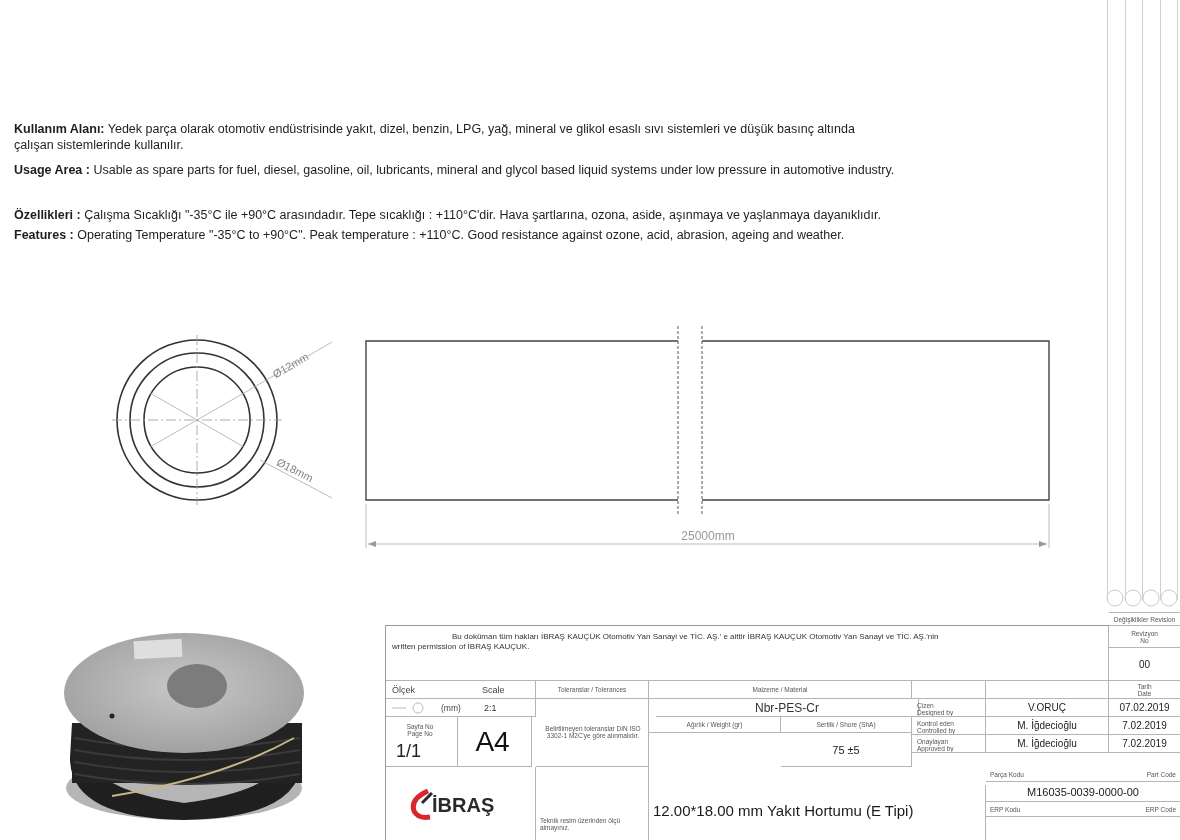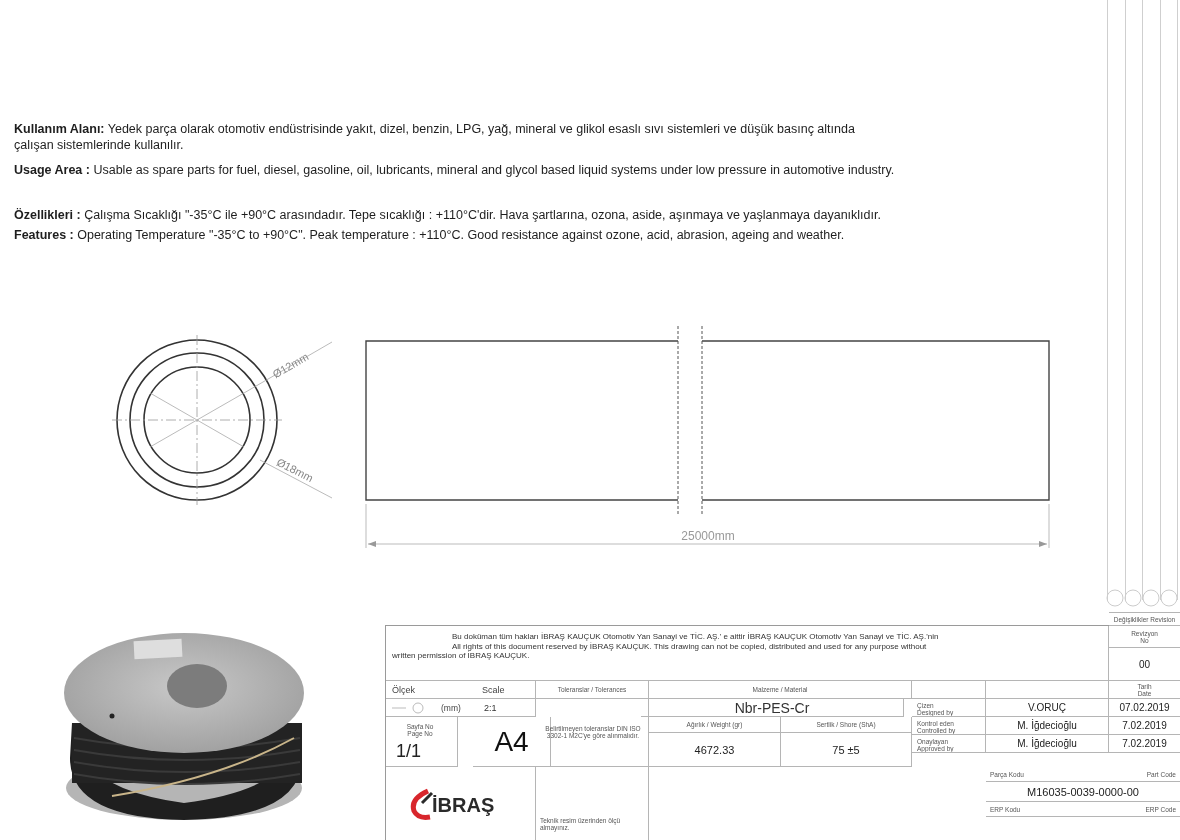--- a/index.html
+++ b/index.html
@@ -120,21 +120,20 @@
   <ellipse cx="135" cy="58" rx="30" ry="22" fill="#7c7c7c"></ellipse>
   <rect x="72" y="12" width="48" height="18" fill="#dedede" transform="rotate(-3 96 21)"></rect>
   <circle cx="50" cy="88" r="2.5" fill="#222"></circle>
 </svg>
 
 <div class="tb">
 
   <div class="cell" style="left:0; top:0; width:723px; height:55px;">
     <div class="rights">
       <div class="ind">Bu doküman tüm hakları İBRAŞ KAUÇUK Otomotiv Yan Sanayi ve TİC. AŞ.' e aittir İBRAŞ KAUÇUK Otomotiv Yan Sanayi ve TİC. AŞ.'nin</div>
-      <div class="ind">All rights of this document reserved by İBRAŞ KAUÇUK. This drawing can not be copied, distributed and used for any purpose without</div>
       <div>written permission of İBRAŞ KAUÇUK.</div>
     </div>
   </div>
   <div class="cell center tiny" style="left:723px; top:-14px; width:72px; height:14px; border-top:1px solid #b5b5b5;">Değişiklikler
 Revision</div>
   <div class="cell center tiny" style="left:723px; top:0; width:72px; height:22px; white-space:pre-line;">Revizyon
 No</div>
   <div class="cell center val" style="left:723px; top:22px; width:72px; height:33px; font-size:10px;">00</div>
 
   <div class="cell" style="left:0; top:55px; width:150px; height:18px;">
@@ -147,32 +146,31 @@
       <circle cx="26" cy="6" r="5" fill="none" stroke="#bbb"></circle>
     </svg>
     <span class="abs" style="left:55px; top:4px; font-size:8.5px; color:#444;">(mm)</span>
     <span class="abs" style="left:98px; top:4px; font-size:9px; color:#333;">2:1</span>
   </div>
   <div class="cell" style="left:0; top:91px; width:72px; height:50px;">
     <div class="abs tiny" style="left:14px; top:6px; width:40px; text-align:center; white-space:pre-line;">Sayfa No
 Page No</div>
     <div class="abs" style="left:10px; top:24px; width:48px; text-align:left; font-size:18px; color:#222;">1/1</div>
   </div>
-  <div class="cell center" style="left:87px; top:91px; width:78px; height:50px; font-size:28px; color:#111;">A4</div>
+  <div class="cell center" style="left:68px; top:91px; width:78px; height:50px; font-size:28px; color:#111;">A4</div>
 
   <div class="cell center tiny" style="left:150px; top:55px; width:113px; height:18px;">Toleranslar / Tolerances</div>
   <div class="cell" style="left:150px; top:73px; width:113px; height:68px;">
     <div class="abs tiny" style="left:8px; top:26px; width:98px; text-align:center;">Belirtilmeyen toleranslar DIN ISO 3302-1 M2C'ye göre alınmalıdır.</div>
   </div>
 
   <div class="cell center tiny" style="left:263px; top:55px; width:263px; height:18px;">Malzeme / Material</div>
-  <div class="cell center" style="left:255px; top:73px; width:263px; height:18px; font-size:14px; color:#333;">Nbr-PES-Cr</div>
+  <div class="cell center" style="left:270px; top:73px; width:263px; height:18px; font-size:12px; color:#333;">Nbr-PES-Cr</div>
   <div class="cell center tiny" style="left:263px; top:91px; width:132px; height:16px;">Ağırlık / Weight (gr)</div>
   <div class="cell center tiny" style="left:395px; top:91px; width:131px; height:16px;">Sertlik / Shore (ShA)</div>
-  <div class="cell center val" style="left:263px; top:107px; width:132px; height:34px;">4672.33</div>
   <div class="cell center val" style="left:395px; top:107px; width:131px; height:34px;">75 ±5</div>
 
   <div class="cell" style="left:526px; top:55px; width:74px; height:18px;"></div>
   <div class="cell" style="left:600px; top:55px; width:123px; height:18px;"></div>
   <div class="cell center tiny" style="left:723px; top:55px; width:72px; height:18px; white-space:pre-line;">Tarih
 Date</div>
 
   <div class="cell tiny" style="left:526px; top:73px; width:74px; height:18px; padding:3px 0 0 5px; white-space:pre-line;">Çizen
 Designed by</div>
   <div class="cell center val" style="left:600px; top:73px; width:123px; height:18px; font-size:10px;">V.ORUÇ</div>
@@ -193,20 +191,23 @@
       <path d="M20,6 Q2,14 6,26 Q10,34 22,32" stroke="#d8262c" stroke-width="5" fill="none"></path>
       <path d="M24,8 L14,18" stroke="#2a2a2a" stroke-width="3"></path>
       <text x="24" y="27" font-size="20" font-weight="bold" fill="#2a2a2a">İBRAŞ</text>
     </svg>
   </div>
 
   <div class="cell" style="left:150px; top:141px; width:113px; height:74px;">
     <div class="abs tiny" style="left:4px; top:50px; width:105px;">Teknik resim üzerinden ölçü almayınız.</div>
   </div>
 
+  <div class="cell" style="left:263px; top:159px; width:337px; height:56px;">
+    <div class="abs" style="left:4px; top:17px; font-size:15px; color:#1a1a1a; white-space:nowrap;">12.00*18.00 mm Yakıt Hortumu (E Tipi)</div>
+  </div>
 
   <div class="cell" style="left:600px; top:141px; width:195px; height:15px;">
     <span class="abs tiny" style="left:4px; top:4px;">Parça Kodu</span>
     <span class="abs tiny" style="right:4px; top:4px;">Part Code</span>
   </div>
   <div class="cell center val" style="left:600px; top:156px; width:195px; height:20px; font-size:11px;">M16035-0039-0000-00</div>
   <div class="cell" style="left:600px; top:176px; width:195px; height:15px;">
     <span class="abs tiny" style="left:4px; top:4px;">ERP Kodu</span>
     <span class="abs tiny" style="right:4px; top:4px;">ERP Code</span>
   </div>

